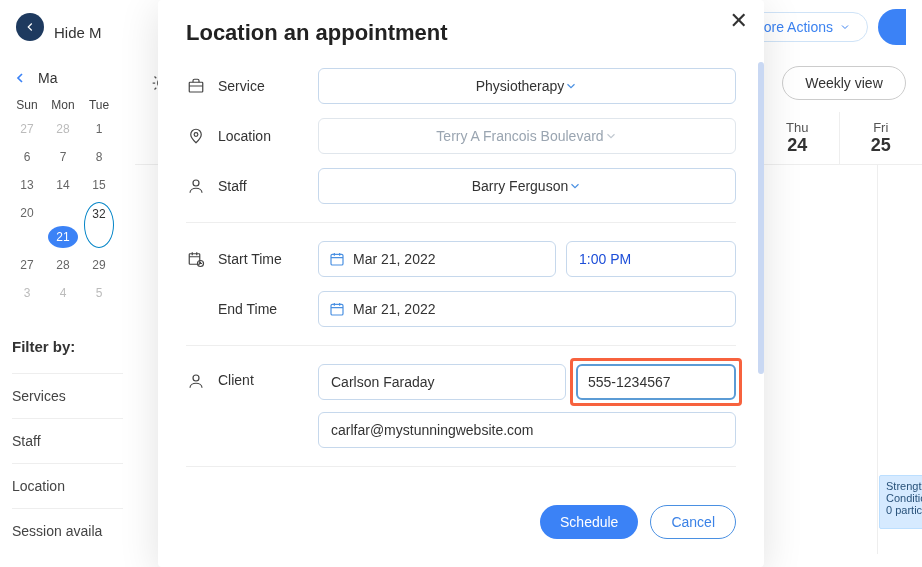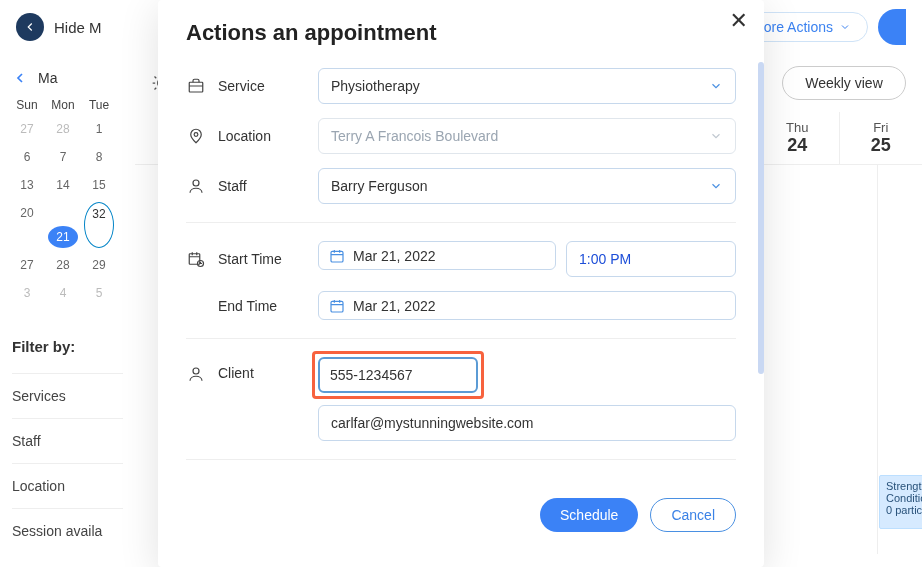--- a/index.html
+++ b/index.html
@@ -1,21 +1,21 @@
 <!DOCTYPE html>
 <html><head>
 <meta charset="utf-8">
 <style>
 * { box-sizing: border-box; margin: 0; padding: 0; font-family: -apple-system, BlinkMacSystemFont, "Segoe UI", Helvetica, Arial, sans-serif; }
 body { width: 922px; height: 567px; overflow: hidden; background: #fff; position: relative; }
 
 
 .bg { position: absolute; inset: 0; }
 .bg-top { height: 54px; display: flex; align-items: center; padding: 0 16px; gap: 12px; }
-.hide-btn { display: flex; align-items: center; gap: 10px; font-size: 15px; color: #333; }
+.hide-btn { display: flex; align-items: flex-end; gap: 10px; font-size: 15px; color: #333; }
 .hide-icon { width: 28px; height: 28px; border-radius: 50%; background: #1e3a5f; display: flex; align-items: center; justify-content: center; color: #fff; }
 .top-right { margin-left: auto; display: flex; gap: 10px; align-items: center; }
 .more-pill { border: 1px solid #cfe3f7; color: #3b82f0; padding: 6px 16px; border-radius: 18px; font-size: 14px; display: flex; align-items: center; gap: 6px; }
 .blue-pill { width: 28px; height: 36px; border-radius: 18px 0 0 18px; background: #3b82f6; }
 
 .bg-body { display: flex; }
 .sidebar { width: 135px; padding: 8px 12px; }
 .month-row { display: flex; align-items: center; gap: 10px; padding: 8px 0 12px; }
 .chev { color: #3b82f6; font-size: 18px; }
 .month-label { font-size: 14px; color: #333; }
@@ -47,30 +47,30 @@
 .modal { position: relative; width: 606px; background: #fff; border-radius: 4px; box-shadow: 0 8px 40px rgba(0,0,0,0.12); margin-top: 0; padding: 20px 0 20px 0; }
 .modal-inner { padding: 0 28px; }
 .modal-title { font-size: 22px; font-weight: 700; color: #222; margin-bottom: 22px; }
 .close-btn { position: absolute; top: 8px; right: 16px; font-size: 22px; color: #333; cursor: pointer; background: none; border: none; }
 
 .form-rows { position: relative; }
 .row { display: flex; align-items: center; margin-bottom: 14px; }
 .row-icon { width: 20px; color: #444; display: flex; justify-content: center; }
 .row-label { width: 96px; font-size: 14px; color: #333; margin-left: 12px; }
 .row-field { flex: 1; margin-left: 4px; }
-.select, .input { width: 100%; height: 36px; border: 1px solid #c6d8ec; border-radius: 6px; padding: 0 12px; font-size: 14px; color: #333; background: #fff; display: flex; align-items: center; justify-content: space-between; }
+.select, .input { width: 100%; height: 36px; border: 1px solid #c6d8ec; border-radius: 6px; padding: 0 12px; font-size: 14px; color: #333; background: #fff; display: flex; align-items: center; justify-content: center; }
 .select.disabled { color: #9aa5b1; border-color: #e0e6ec; }
 .caret { color: #4a90e2; font-size: 12px; }
 .caret.dim { color: #c0c8d0; }
 
 .divider { height: 1px; background: #eee; margin: 18px 0; }
 
 .dt-row { display: flex; align-items: center; margin-bottom: 14px; }
 .dt-fields { display: flex; gap: 10px; flex: 1; margin-left: 4px; }
-.date-input { flex: 1.5; height: 29px; border: 1px solid #c6d8ec; border-radius: 6px; display: flex; align-items: center; padding: 0 10px; font-size: 14px; color: #333; gap: 8px; }
+.date-input { flex: 1.5; height: 36px; border: 1px solid #c6d8ec; border-radius: 6px; display: flex; align-items: center; padding: 0 10px; font-size: 14px; color: #333; gap: 8px; }
 .time-input { flex: 1; height: 36px; border: 1px solid #c6d8ec; border-radius: 6px; display: flex; align-items: center; padding: 0 12px; font-size: 14px; color: #1d4ed8; }
 .cal-icon { color: #4a90e2; }
 
 .client-fields { flex: 1; margin-left: 4px; display: flex; flex-direction: column; gap: 12px; }
 .client-top { display: flex; gap: 10px; }
 .phone-wrap { position: relative; flex: 0 0 160px; }
 .phone-input { width: 100%; height: 36px; border: 2px solid #5b9bd5; border-radius: 6px; padding: 0 10px; font-size: 14px; color: #333; outline: none; }
 .phone-highlight { position: absolute; inset: -6px; border: 3px solid #f7623e; border-radius: 4px; pointer-events: none; }
 
 .scrollbar { position: absolute; right: 0; top: 62px; width: 6px; height: 312px; background: #c9d8f3; border-radius: 3px; }
@@ -185,21 +185,21 @@
 </div>
 
 <div class="overlay">
   <div class="modal">
     <button class="close-btn">
       <span>✕</span>
     </button>
     <div class="scrollbar"></div>
 
     <div class="modal-inner">
-      <h2 class="modal-title">Actions an appointment</h2>
+      <h2 class="modal-title">Location an appointment</h2>
 
       <div class="form-rows">
 
         <div class="row">
           <span class="row-icon">
             <svg width="18" height="18" viewBox="0 0 24 24" fill="none" stroke="currentColor" stroke-width="1.6">
                 <rect x="3" y="7" width="18" height="13" rx="1"></rect>
                 <path d="M8 7V5a2 2 0 012-2h4a2 2 0 012 2v2M3 12h18"></path>
               </svg>
           </span>
@@ -305,20 +305,21 @@
         <div class="row" style="align-items:flex-start;">
           <span class="row-icon" style="margin-top:8px;">
             <svg width="18" height="18" viewBox="0 0 24 24" fill="none" stroke="currentColor" stroke-width="1.6">
                 <circle cx="12" cy="8" r="4"></circle>
                 <path d="M4 21c0-4 4-6 8-6s8 2 8 6"></path>
               </svg>
           </span>
           <span class="row-label" style="margin-top:8px;">Client</span>
           <div class="client-fields">
             <div class="client-top">
+              <input class="input" style="flex: 1 1 0%;" value="Carlson Faraday">
               <div class="phone-wrap">
                 <div class="phone-highlight"></div>
                 <input class="phone-input" value="555-1234567" style="">
               </div>
             </div>
             <input class="input" value="carlfar@mystunningwebsite.com" style="">
           </div>
         </div>
 
         <div class="divider"></div>

